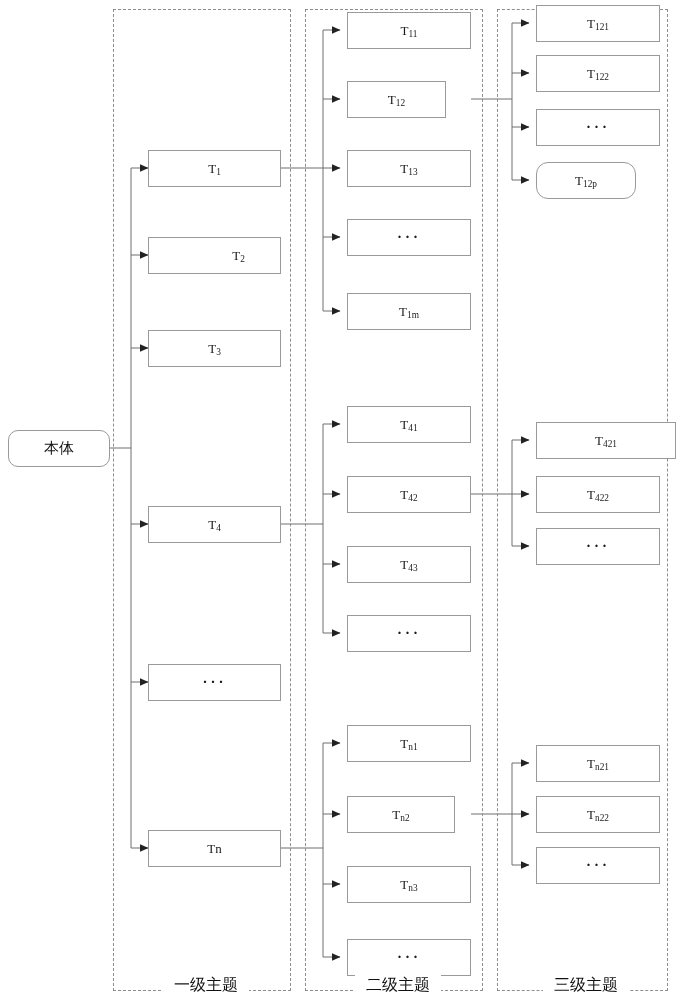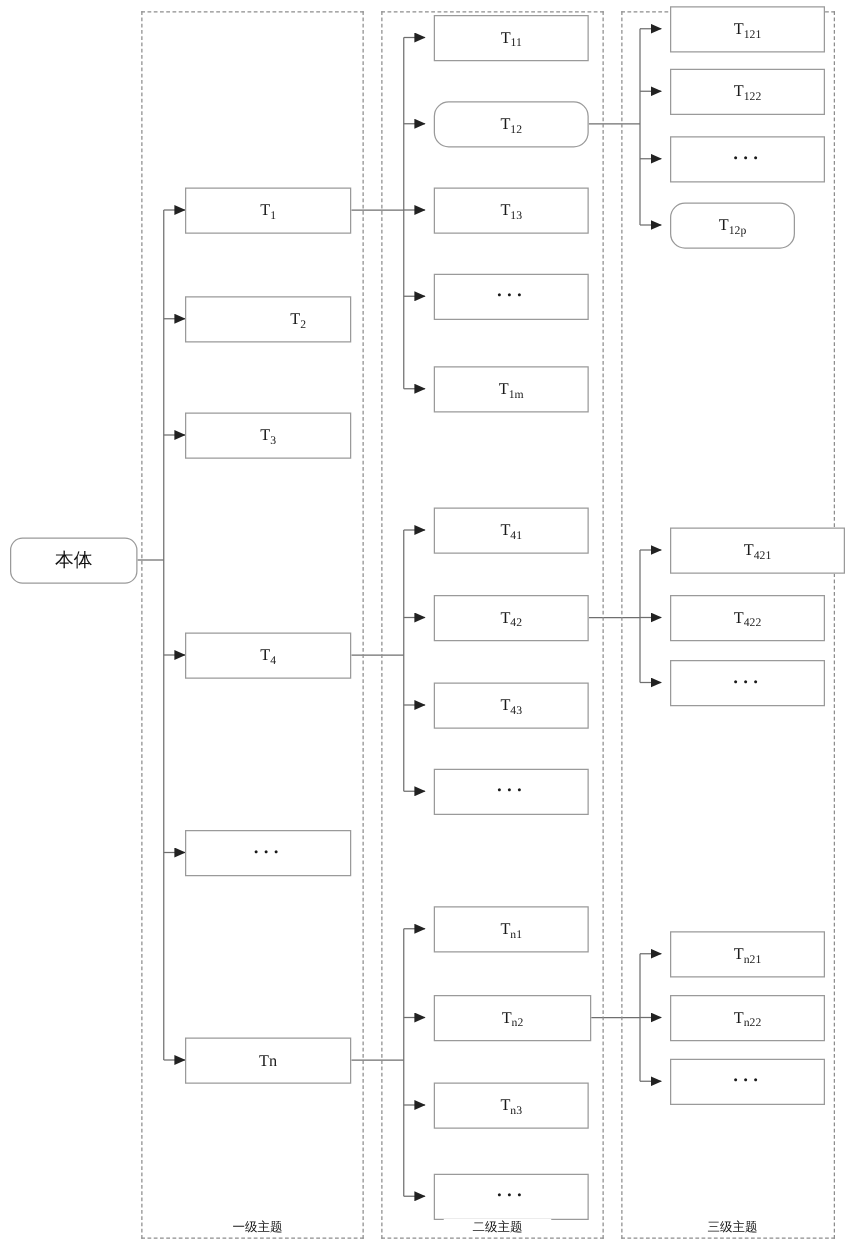--- a/index.html
+++ b/index.html
@@ -59,21 +59,21 @@
     position: absolute;
     box-sizing: border-box;
     border: 1px dashed #8d8d8d;
     background: transparent;
     z-index: 1;
   }
   .swim-label {
     position: absolute;
     text-align: center;
     font-family: "DejaVu Sans", "Liberation Sans", sans-serif;
-    font-size: 10px;
+    font-size: 16px;
     color: #111;
     background: #ffffff;
     padding: 0 4px;
     z-index: 4;
     white-space: nowrap;
   }
 </style>
 </head>
 <body>
 
@@ -162,21 +162,21 @@
   <div class="node dots" style="left:148px; top:664px; width:133px; height:37px;">
     <span class="lbl">···</span>
   </div>
   <div class="node" style="left:148px; top:830px; width:133px; height:37px;">
     <span class="lbl">Tn</span>
   </div>
 
   <div class="node" style="left:347px; top:12px; width:124px; height:37px;">
     <span class="lbl">T<sub>11</sub></span>
   </div>
-  <div class="node" style="left:347px; top:81px; width:124px; height:37px;border-radius:12px;">
+  <div class="node" style="left:347px; top:81px; width:99px; height:37px;">
     <span class="lbl">T<sub>12</sub></span>
   </div>
   <div class="node" style="left:347px; top:150px; width:124px; height:37px;">
     <span class="lbl">T<sub>13</sub></span>
   </div>
   <div class="node dots" style="left:347px; top:219px; width:124px; height:37px;">
     <span class="lbl">···</span>
   </div>
   <div class="node" style="left:347px; top:293px; width:124px; height:37px;">
     <span class="lbl">T<sub>1m</sub></span>
@@ -191,21 +191,21 @@
   <div class="node" style="left:347px; top:546px; width:124px; height:37px;">
     <span class="lbl">T<sub>43</sub></span>
   </div>
   <div class="node dots" style="left:347px; top:615px; width:124px; height:37px;">
     <span class="lbl">···</span>
   </div>
 
   <div class="node" style="left:347px; top:725px; width:124px; height:37px;">
     <span class="lbl">T<sub>n1</sub></span>
   </div>
-  <div class="node" style="left:347px; top:796px; width:126px; height:37px;">
+  <div class="node" style="left:347px; top:796px; width:108px; height:37px;">
     <span class="lbl">T<sub>n2</sub></span>
   </div>
   <div class="node" style="left:347px; top:866px; width:124px; height:37px;">
     <span class="lbl">T<sub>n3</sub></span>
   </div>
   <div class="node dots" style="left:347px; top:939px; width:124px; height:37px;">
     <span class="lbl">···</span>
   </div>
 
   <div class="node" style="left:536px; top:5px; width:124px; height:37px;">

